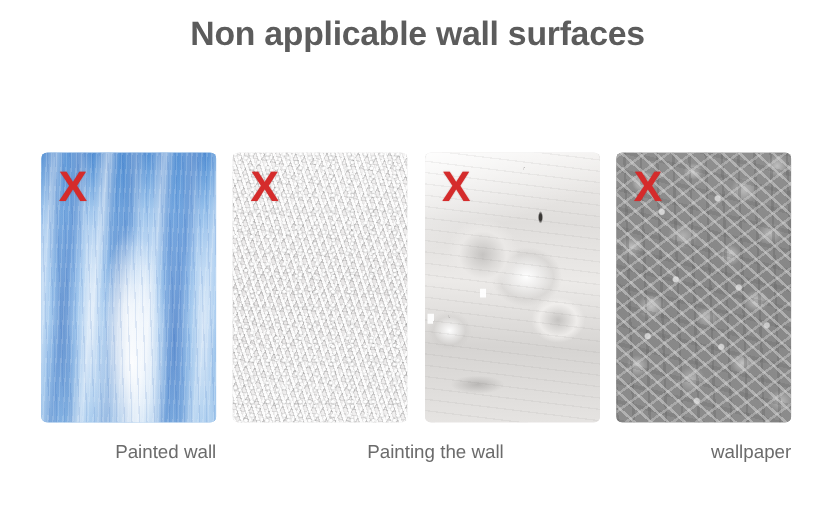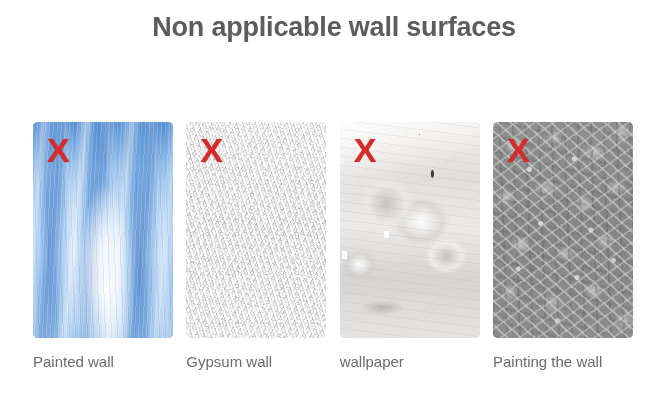--- a/index.html
+++ b/index.html
@@ -228,21 +228,21 @@
     position: absolute;
     top: 352px;
     left: 33px;
     width: 600px;
     height: 22px;
     display: flex;
     justify-content: space-between;
   }
   .caption {
     width: 140px;
-    text-align: left;
+    text-align: right;
     color: #6b6b6b;
     font-family: "Liberation Sans", sans-serif;
     font-size: 15px;
     line-height: 20px;
     white-space: nowrap;
   }
 </style>
 </head>
 <body>
 
@@ -271,18 +271,17 @@
 
     <div class="panel">
       <div class="tex tex-wallpaper"></div>
       <span class="xmark">X</span>
     </div>
 
   </div>
 
   <div class="caption-row">
     <div class="caption">Painted wall</div>
-    <div class="caption">Gypsum wall</div>
+    <div class="caption">Painting the wall</div>
     <div class="caption">wallpaper</div>
-    <div class="caption">Painting the wall</div>
   </div>
 
 </div>
 
 </body></html>

